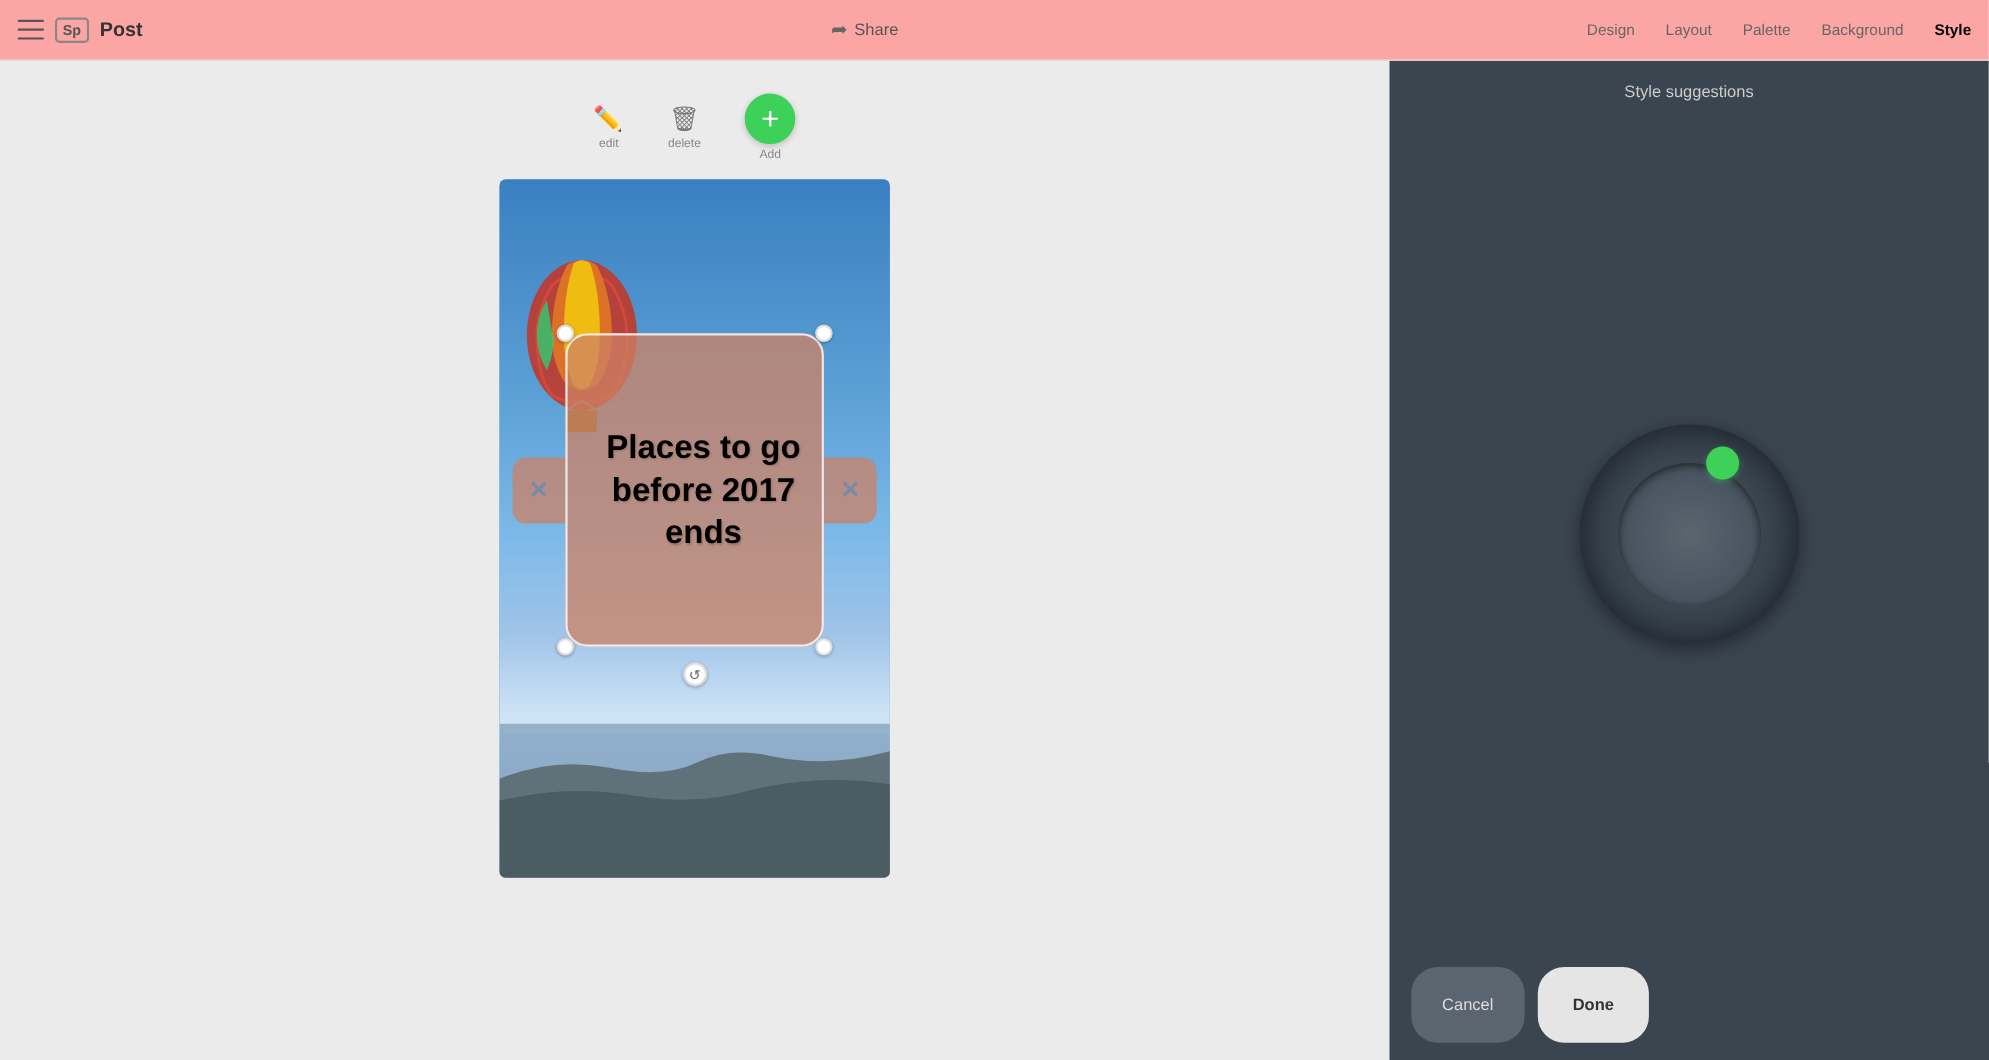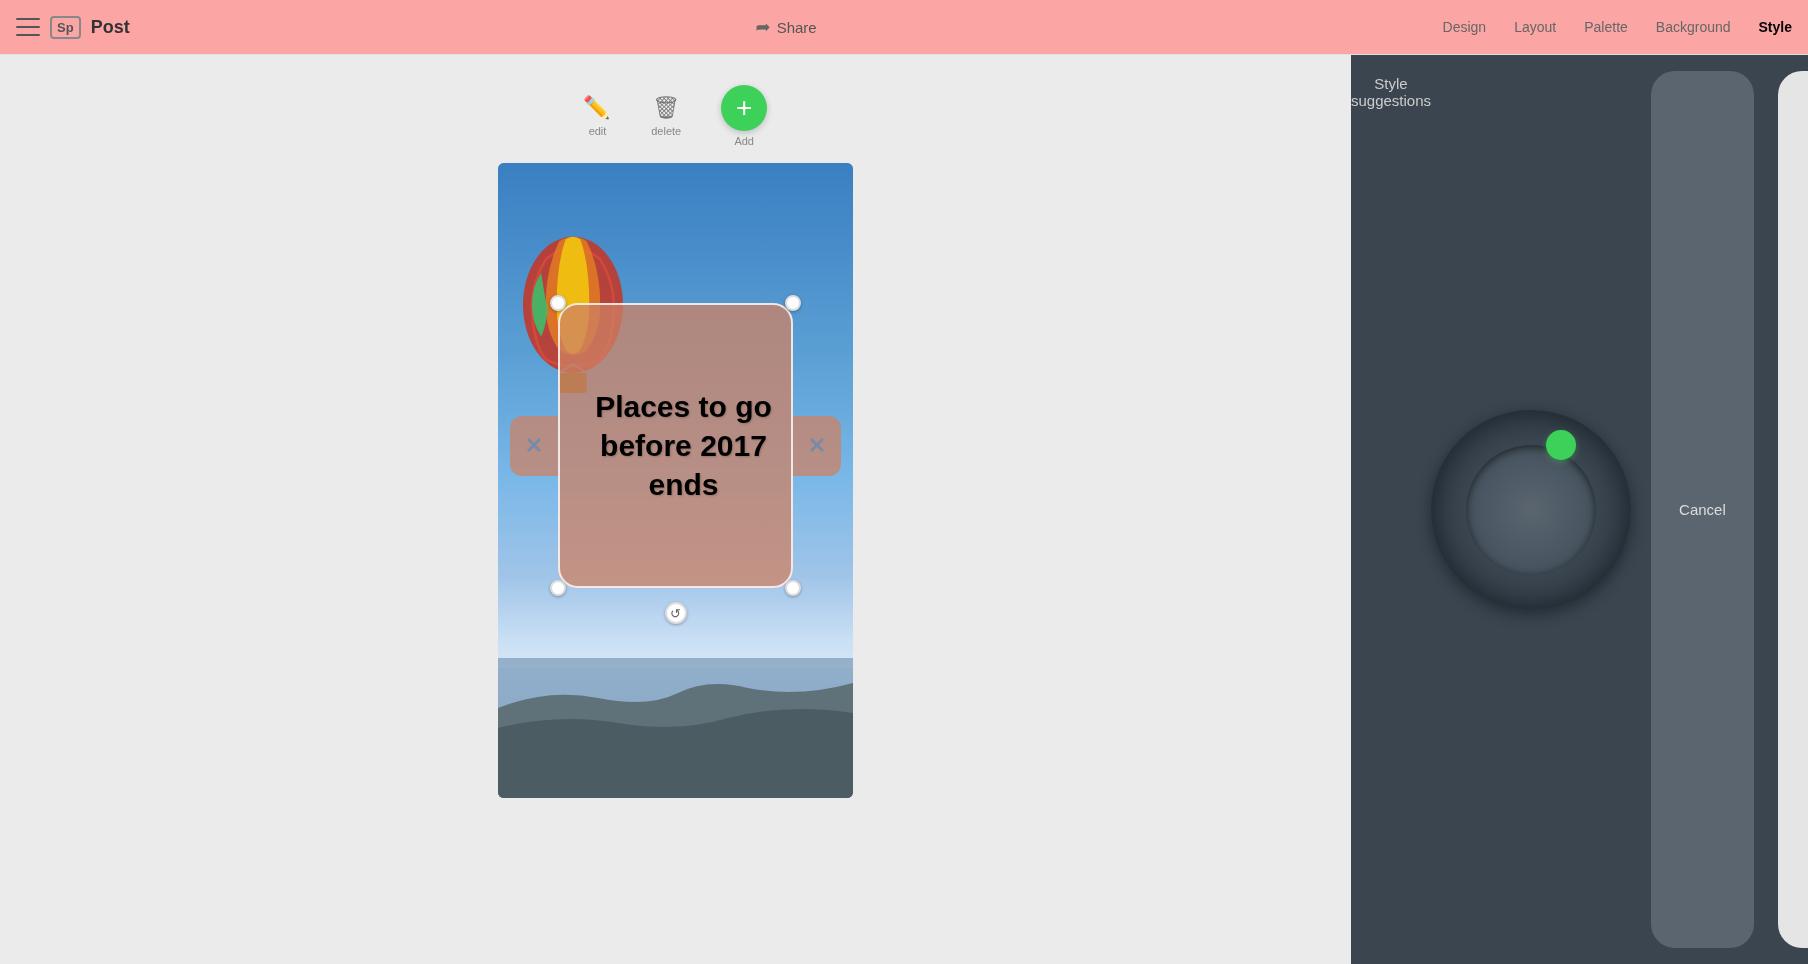--- a/index.html
+++ b/index.html
@@ -272,24 +272,24 @@
     .selection-border {
       position: absolute;
       top: 0; left: 0; right: 0; bottom: 0;
       border: 2px solid rgba(255,255,255,0.8);
       border-radius: 20px;
       pointer-events: none;
     }
 
     
     .right-panel {
-      width: 457px;
+      width: 545px;
       background: #3a4550;
       display: flex;
-      flex-direction: row;
+      flex-direction: column;
       align-items: stretch;
       flex-shrink: 0;
     }
     .panel-title {
       color: #cccccc;
       font-size: 15px;
       text-align: center;
       padding: 20px 0 16px;
       font-weight: 400;
     }
@@ -327,22 +327,22 @@
       height: 30px;
       background: #3dd15a;
       border-radius: 50%;
       box-shadow: 0 2px 6px rgba(61, 209, 90, 0.4);
     }
 
     
     .panel-footer {
       padding: 16px 20px;
       display: flex;
-      justify-content: flex-end;
-      gap: 24px;
+      justify-content: flex-start;
+      gap: 12px;
     }
     .btn-cancel {
       padding: 10px 28px;
       border-radius: 24px;
       background: #5a6570;
       border: none;
       color: #ddd;
       font-size: 15px;
       cursor: pointer;
     }

